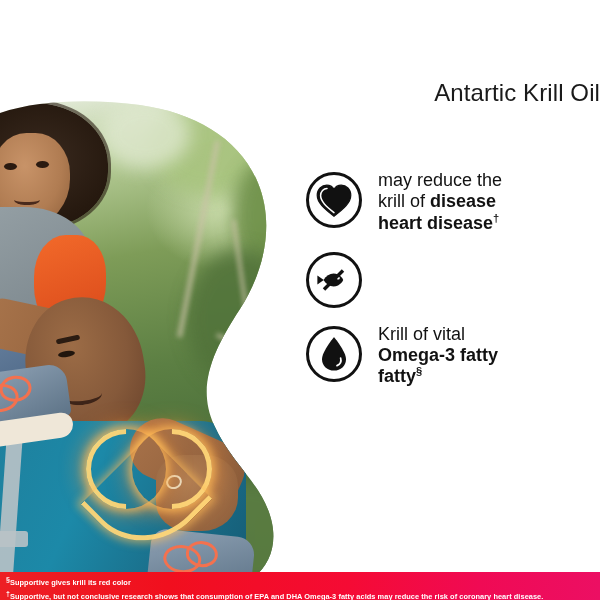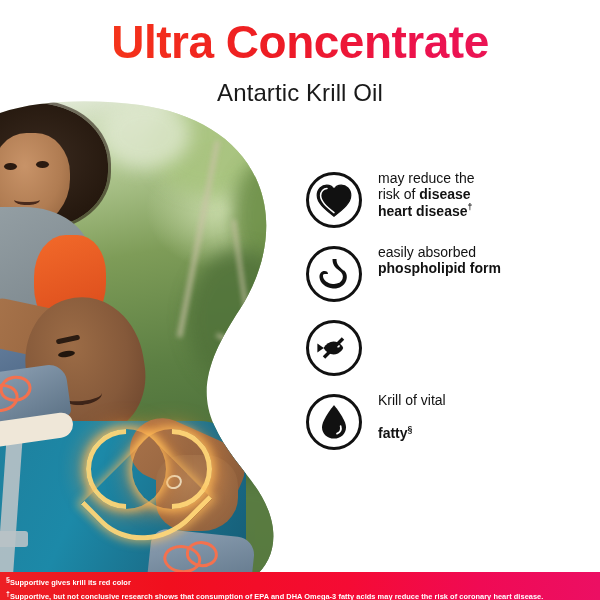--- a/index.html
+++ b/index.html
@@ -23,21 +23,21 @@
     text-align:center;
     font-size:46px;font-weight:bold;letter-spacing:-0.5px;
     line-height:1.05;
     background:linear-gradient(90deg,#F4511E 0%,#F4301B 22%,#ED1C24 46%,#EC1250 72%,#E8195C 100%);
     -webkit-background-clip:text;background-clip:text;
     -webkit-text-fill-color:transparent;color:transparent;
     white-space:nowrap;
   }
   .subtitle{
     position:absolute;left:0;top:79px;width:600px;
-    text-align:center;
+    text-align:right;
     font-size:24px;font-weight:normal;color:#1a1a1a;
     letter-spacing:0.1px;
   }
 
   
   #photo-wrap{
     position:absolute;left:0;top:99px;width:300px;height:473px;
     overflow:hidden;
     -webkit-clip-path:path("M 0,14 C 40,0 96,0 140,6 C 196,14 240,40 258,84 C 276,128 262,176 240,210 C 214,250 196,286 214,326 C 232,366 264,386 272,424 C 280,464 252,492 206,494 C 160,496 90,494 0,492 Z");
     clip-path:path("M 0,14 C 40,0 96,0 140,6 C 196,14 240,40 258,84 C 276,128 262,176 240,210 C 214,250 196,286 214,326 C 232,366 264,386 272,424 C 280,464 252,492 206,494 C 160,496 90,494 0,492 Z");
@@ -156,42 +156,41 @@
     display:flex;align-items:flex-start;gap:16px;
     margin-bottom:14px;
   }
   .badge{
     flex:0 0 auto;width:56px;height:56px;border-radius:50%;
     border:3.5px solid #111;
     display:flex;align-items:center;justify-content:center;
     box-sizing:border-box;margin-top:4px;
   }
   .btext{
-    font-size:14px;line-height:1.16;color:#121212;
+    font-size:18px;line-height:1.16;color:#121212;
     padding-top:2px;
   }
   .btext b{font-weight:bold;}
   .btext sup{font-size:.62em;font-weight:bold;}
 
   
   #footnote{
     position:absolute;left:0;top:572px;width:600px;height:28px;
     background:linear-gradient(90deg,#ED2024 0%,#F10F1E 28%,#F50B34 58%,#F00A54 80%,#EC0F63 100%);
     color:#ffffff;
     padding:3px 6px 0 6px;box-sizing:border-box;
   }
   .fn{font-size:7.4px;line-height:1.45;white-space:nowrap;letter-spacing:.05px;font-weight:bold;}
   .fn sup{font-size:.95em;}
 </style>
 </head>
 <body>
 
 <div id="card">
 
-  <div class="title">Ultra Concentrate</div>
   <div class="subtitle">Antartic Krill Oil</div>
 
   <div id="photo-wrap">
     <div id="photo">
       <div class="leaf" style="left:150px;top:0px;width:120px;height:96px;background:#a8c47e;opacity:.85;"></div>
       <div class="leaf" style="left:232px;top:56px;width:90px;height:120px;background:#6d8f48;opacity:.9;"></div>
       <div class="leaf" style="left:186px;top:150px;width:110px;height:140px;background:#51723a;opacity:.85;"></div>
       <div class="leaf" style="left:240px;top:250px;width:80px;height:120px;background:#3f5f2e;opacity:.9;"></div>
       <div class="leaf" style="left:196px;top:380px;width:110px;height:110px;background:#5d7f44;opacity:.85;"></div>
       <div class="leaf" style="left:100px;top:0px;width:90px;height:70px;background:#dfe8cf;opacity:.8;"></div>
@@ -246,38 +245,25 @@
 
     <div class="benefit">
       <div class="badge">
         <svg width="36" height="33" viewBox="0 0 36 33" aria-hidden="true">
           <path d="M18 32.2 C 8 24.5 1.2 18.6 1.2 11.3 C 1.2 5.4 5.6 1.2 10.8 1.2 C 14 1.2 16.6 2.9 18 5.2 C 19.4 2.9 22 1.2 25.2 1.2 C 30.4 1.2 34.8 5.4 34.8 11.3 C 34.8 18.6 28 24.5 18 32.2 Z" fill="#111" stroke="#111" stroke-width="1.2"></path>
           <path d="M18 28.6 C 10.2 22.3 4.6 17.4 4.6 11.6 C 4.6 7.3 7.6 4.4 11 4.4" fill="none" stroke="#ffffff" stroke-width="1.5" stroke-linecap="round"></path>
         </svg>
       </div>
       <div class="btext">
         <span>may reduce the</span><br>
-        <span>risk of </span><b>disease</b><br>
+        <span>krill of </span><b>disease</b><br>
         <b>heart disease</b><sup>†</sup>
       </div>
     </div>
 
-    <div class="benefit">
-      <div class="badge">
-        <svg width="36" height="34" viewBox="0 0 36 34" aria-hidden="true">
-          <path d="M20.5 2 C 20.5 7 22.5 9 26 11.5 C 30.5 14.8 32 19 30 24 C 28 29 22.5 32 17 31.5 C 9.5 30.8 4 26 3.5 20.5 C 3.2 16.5 5.5 14 8.5 14 C 10.8 14 12 15.2 12 17 L 8.6 17 C 7.4 17 6.9 17.8 7 19.2 C 7.3 23 11.5 26.5 17 27 C 21.5 27.4 25.5 25.2 26.6 21.6 C 27.6 18.3 26.2 15.8 23 13.5 C 18.8 10.5 16.5 7.5 16.5 2 Z" fill="#111"></path>
-          <path d="M22.8 5.5 C 23.4 9 25 10.8 27.6 12.8" fill="none" stroke="#ffffff" stroke-width="1.3" stroke-linecap="round"></path>
-          <path d="M11 20.6 C 13.5 24.2 18.5 26.2 23.2 24.8" fill="none" stroke="#ffffff" stroke-width="1.4" stroke-linecap="round"></path>
-        </svg>
-      </div>
-      <div class="btext">
-        <span>easily absorbed</span><br>
-        <b>phospholipid form</b>
-      </div>
-    </div>
 
     <div class="benefit">
       <div class="badge">
         <svg width="40" height="34" viewBox="0 0 40 34" aria-hidden="true">
           <path d="M9.5 17 C 13 11 19 9 24 11.6 C 27 13.2 28.6 15.4 29.2 17 C 28.6 18.6 27 20.8 24 22.4 C 19 25 13 23 9.5 17 Z" fill="#111"></path>
           <path d="M9.8 17 L 3.4 12.4 L 3.4 21.6 Z" fill="#111"></path>
           <circle cx="24.2" cy="15" r="1.6" fill="#ffffff"></circle>
           <path d="M29 7.5 L 10 26.5" stroke="#111" stroke-width="3.4" stroke-linecap="butt"></path>
         </svg>
       </div>
@@ -288,21 +274,21 @@
 
     <div class="benefit">
       <div class="badge">
         <svg width="28" height="36" viewBox="0 0 28 36" aria-hidden="true">
           <path d="M14 1 C 14 1 26 15.6 26 23.2 C 26 29.8 20.6 34.6 14 34.6 C 7.4 34.6 2 29.8 2 23.2 C 2 15.6 14 1 14 1 Z" fill="#111"></path>
           <path d="M20.6 22 C 21.6 25.4 20 28.4 17 29.6" fill="none" stroke="#ffffff" stroke-width="1.7" stroke-linecap="round"></path>
         </svg>
       </div>
       <div class="btext">
         <span>Krill of vital</span><br>
-        <br>
+        <b>Omega-3 fatty</b><br>
         <b>fatty</b><sup>§</sup>
       </div>
     </div>
 
   </div>
 
   <div id="footnote">
     <div class="fn"><sup>§</sup><span>Supportive gives krill its red color</span></div>
     <div class="fn"><sup>†</sup><span>Supportive, but not conclusive research shows that consumption of EPA and DHA Omega-3 fatty acids may reduce the risk of coronary heart disease.</span></div>
   </div>

